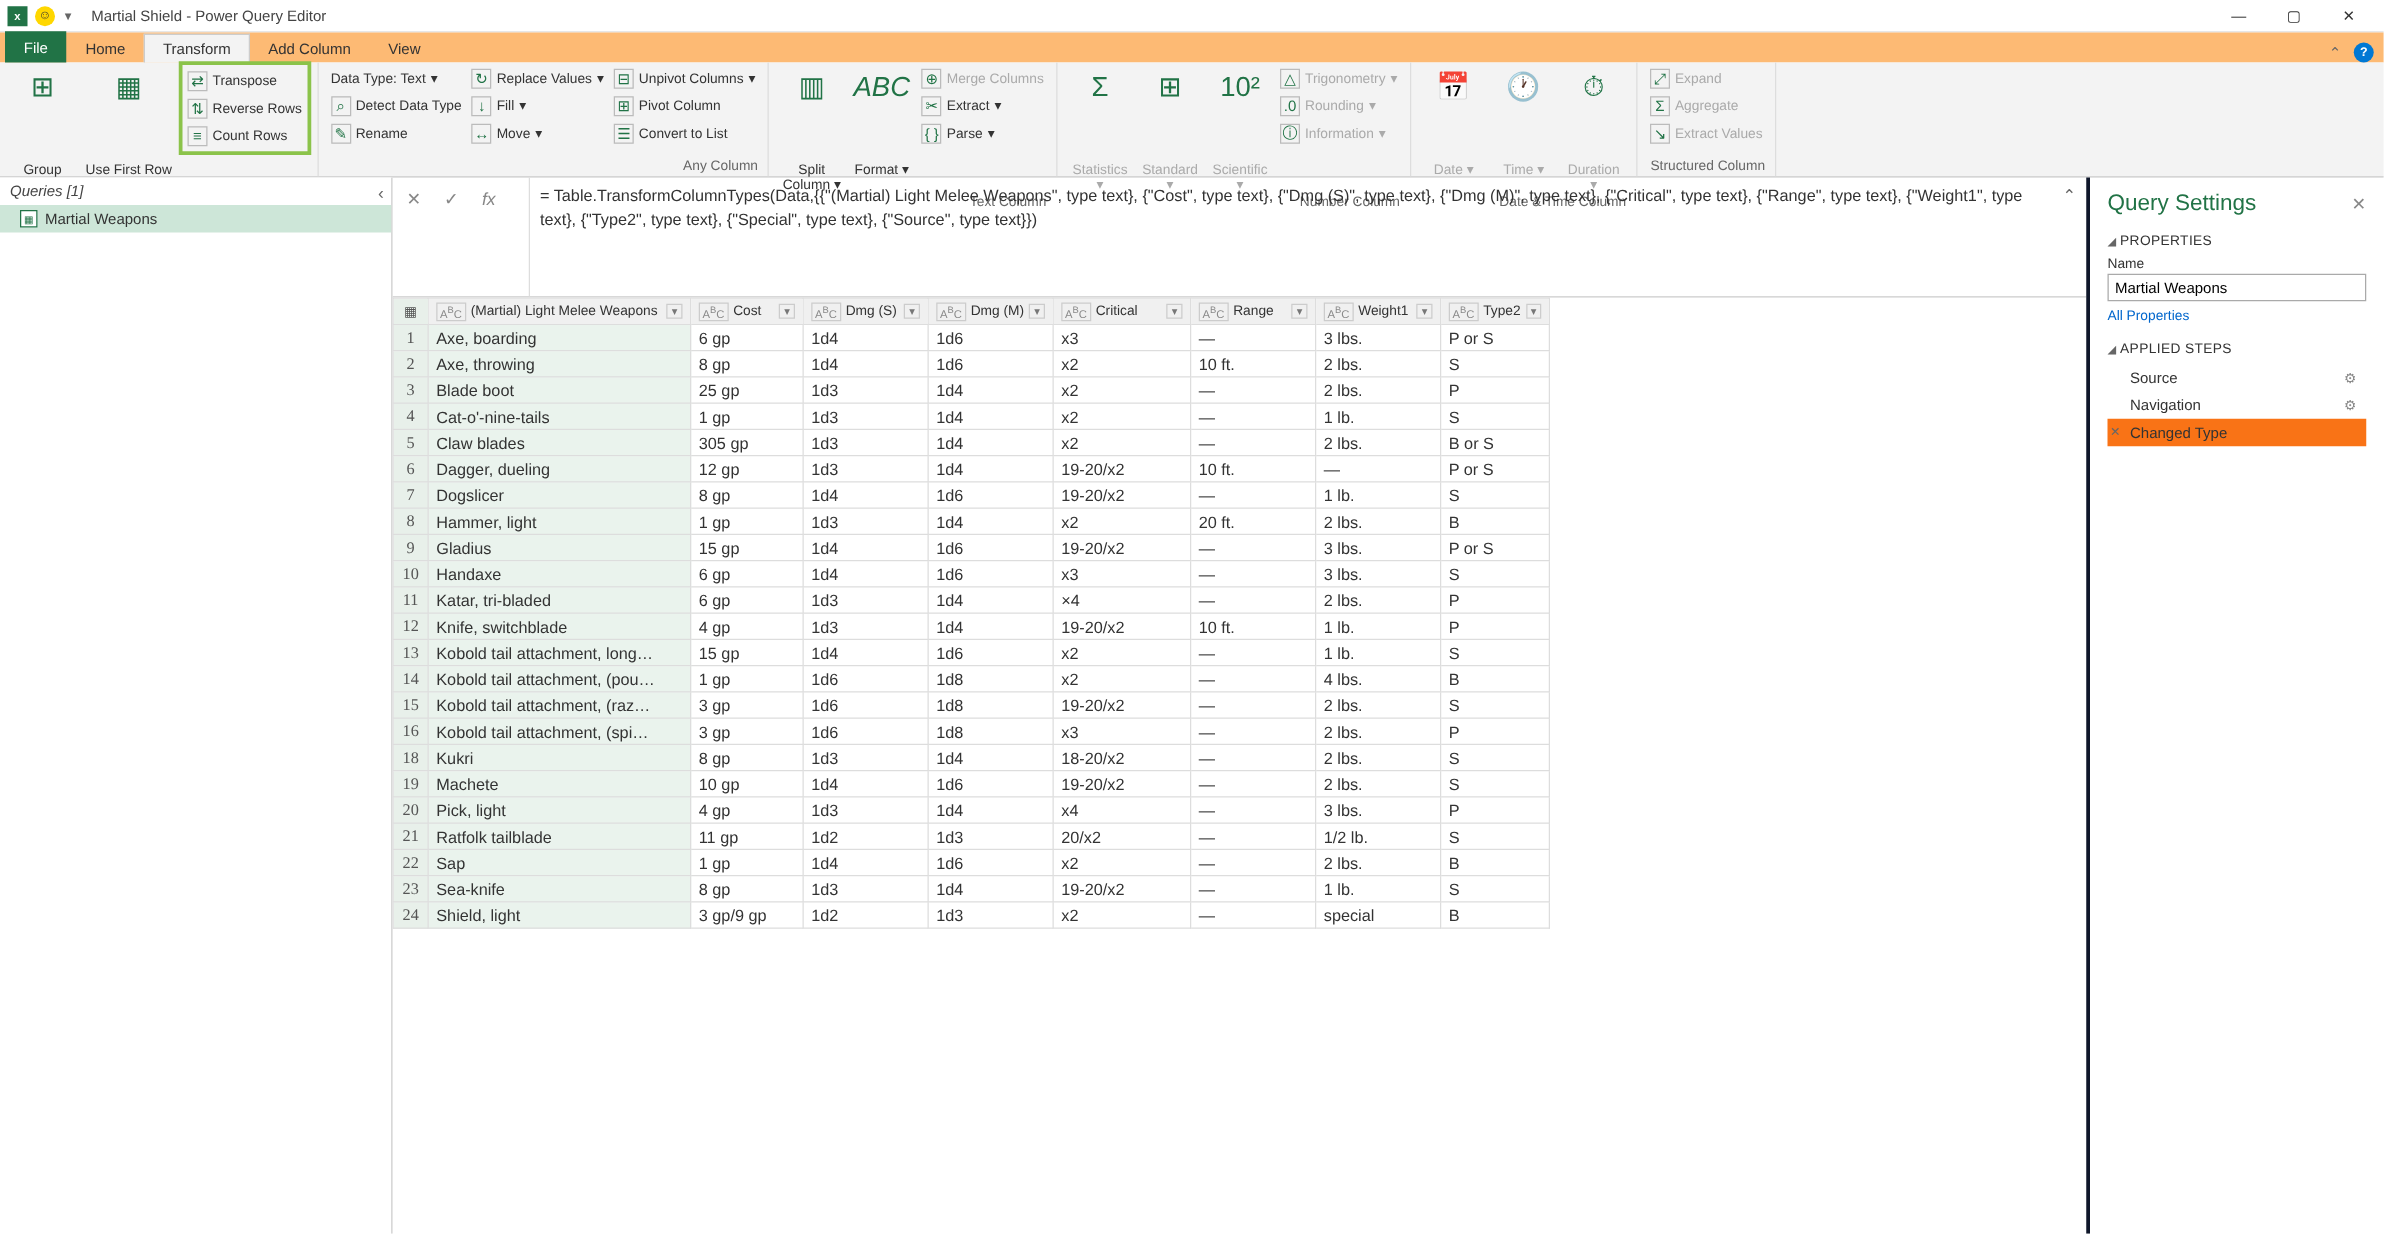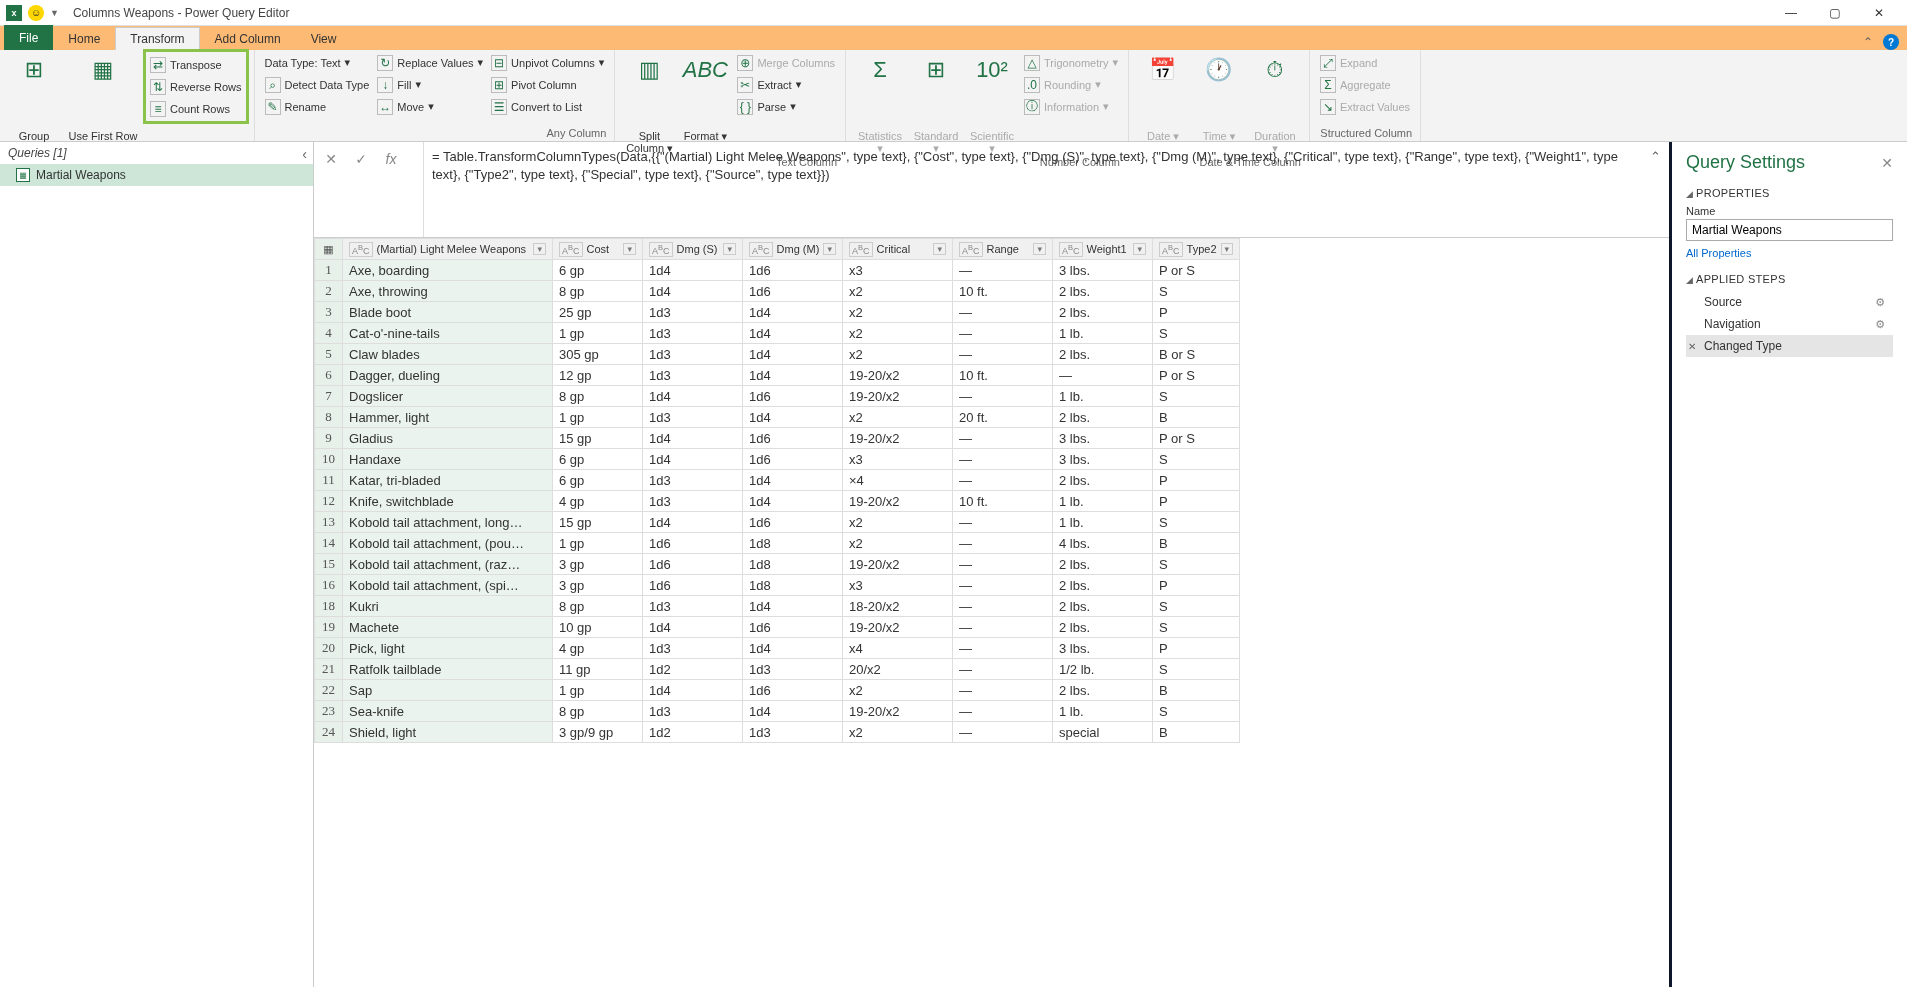--- a/index.html
+++ b/index.html
@@ -71,32 +71,32 @@
 .settings-title { font-size:18px; color:#217346; font-weight:300; margin-bottom:14px; display:flex; justify-content:space-between; align-items:center;}
 .settings-close { color:#888; font-size:14px; cursor:pointer;}
 .sect-head { font-size:11px; font-weight:normal; color:#333; letter-spacing:0.3px; margin-bottom:6px; cursor:pointer;}
 .sect-head::before { content:"▸ "; color:#666;}
 .sect-head.open::before { content:"◢ "; font-size:9px;}
 .prop-label { font-size:11px; margin:4px 0 2px 0;}
 .prop-input { width:100%; padding:3px 5px; border:1px solid #aaa; font-size:12px;}
 .link-text { color:#0066cc; font-size:11px; margin-top:6px; display:block; cursor:pointer;}
 .steps-list { margin-top:6px;}
 .step-item { padding:4px 8px 4px 18px; font-size:12px; display:flex; justify-content:space-between; align-items:center; cursor:pointer;}
-.step-item.active { background:#e5e5e5;}
+.step-item.active { background:#f97316;}
 .step-item .gear { color:#888; font-size:11px;}
 .step-item.active::before { content:"✕"; position:absolute; margin-left:-16px; font-size:10px; color:#666;}
 </style>
 </head>
 <body>
 
 <div class="title-bar">
   <div class="app-icon">x</div>
   <div class="smiley">☺</div>
   <div class="qat-drop">▼</div>
-  <div class="title-text">Columns Weapons - Power Query Editor</div>
+  <div class="title-text">Martial Shield - Power Query Editor</div>
   <div class="window-controls">
     <div class="win-btn">—</div>
     <div class="win-btn">▢</div>
     <div class="win-btn">✕</div>
   </div>
 </div>
 
 <div class="ribbon-tabs">
   <div class="ribbon-tab file">File</div>
   <div class="ribbon-tab">Home</div>

